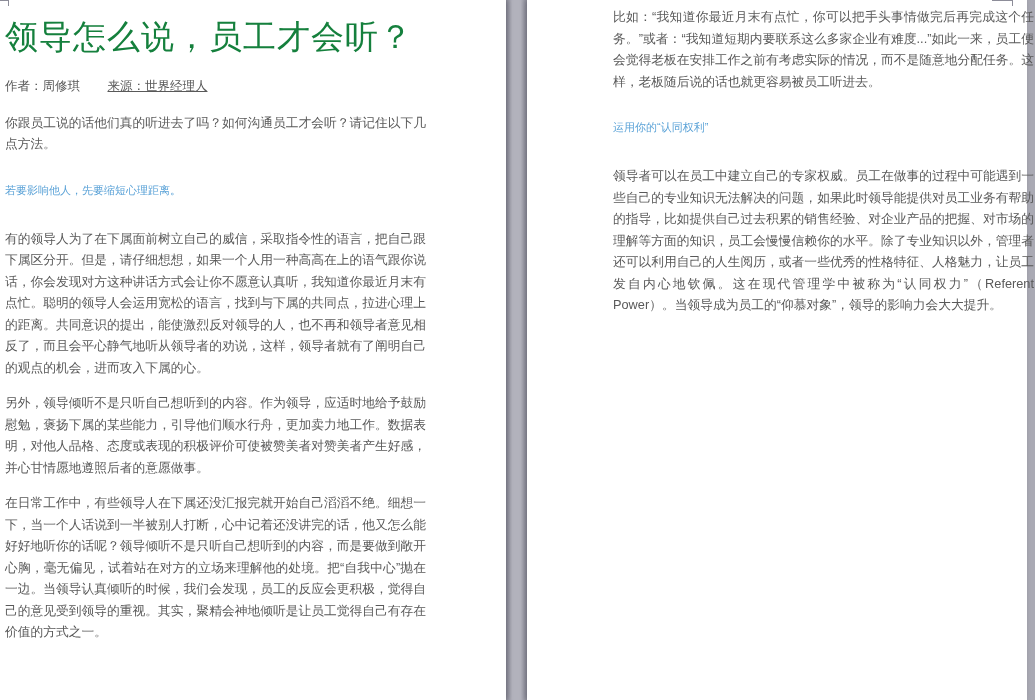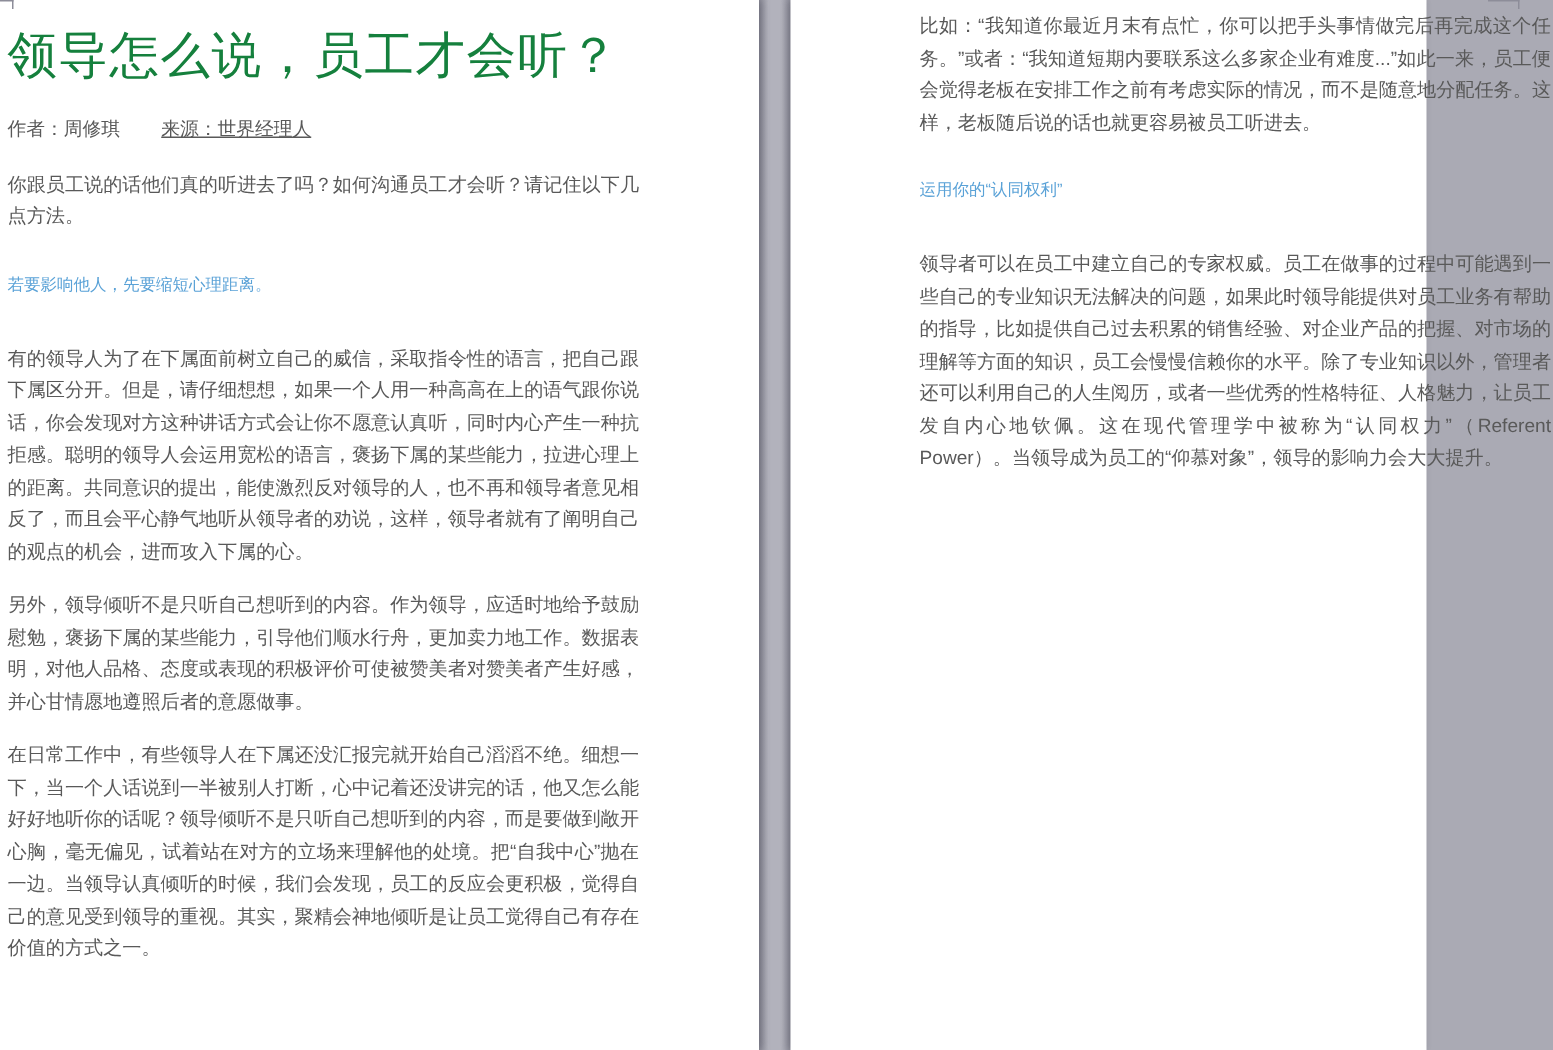--- a/index.html
+++ b/index.html
@@ -9,21 +9,21 @@
     font-family: "Liberation Sans", "DejaVu Sans", sans-serif;
   }
   .page-gap {
     position: absolute; top: 0; left: 506px; width: 21px; height: 700px;
     background: linear-gradient(90deg, #90909c 0%, #b2b2bc 30%, #b2b2bc 70%, #90909c 100%);
   }
   .page {
     position: absolute; top: 0; height: 700px; background: #ffffff;
   }
   .page-left  { left: 0;    width: 506px; box-shadow: 2px 0 5px rgba(70,70,85,0.45); }
-  .page-right { left: 527px; width: 424px; box-shadow: -2px 0 5px rgba(70,70,85,0.45); }
+  .page-right { left: 527px; width: 500px; box-shadow: -2px 0 5px rgba(70,70,85,0.45); }
   .content {
     width: 421px; color: #595959; font-size: 12.75px; line-height: 21.5px;
     text-align: justify;
   }
   .page-left  .content { margin-left: 5px;  padding-top: 20px; }
   .page-right .content { margin-left: 86px; padding-top: 6px; }
   .content > :first-child { margin-top: 0; }
   .doc-title {
     color: #15803d; font-size: 33px; font-weight: normal;
     margin: 0; line-height: 33px; letter-spacing: 1px; text-align: left;
@@ -52,21 +52,21 @@
 
 <div class="page page-left">
   <div class="content">
     <h1 class="doc-title">领导怎么说，员工才会听？</h1>
     <div class="byline">
       <span>作者：周修琪</span>
       <span class="source">来源：世界经理人</span>
     </div>
     <p class="para">你跟员工说的话他们真的听进去了吗？如何沟通员工才会听？请记住以下几点方法。</p>
     <h2 class="heading">若要影响他人，先要缩短心理距离。</h2>
-    <p class="para">有的领导人为了在下属面前树立自己的威信，采取指令性的语言，把自己跟下属区分开。但是，请仔细想想，如果一个人用一种高高在上的语气跟你说话，你会发现对方这种讲话方式会让你不愿意认真听，同时内心产生一种抗拒感。聪明的领导人会运用宽松的语言，褒扬下属的某些能力，拉进心理上的距离。共同意识的提出，能使激烈反对领导的人，也不再和领导者意见相反了，而且会平心静气地听从领导者的劝说，这样，领导者就有了阐明自己的观点的机会，进而攻入下属的心。</p>
+    <p class="para">有的领导人为了在下属面前树立自己的威信，采取指令性的语言，把自己跟下属区分开。但是，请仔细想想，如果一个人用一种高高在上的语气跟你说话，你会发现对方这种讲话方式会让你不愿意认真听，我知道你最近月末有点忙。聪明的领导人会运用宽松的语言，找到与下属的共同点，拉进心理上的距离。共同意识的提出，能使激烈反对领导的人，也不再和领导者意见相反了，而且会平心静气地听从领导者的劝说，这样，领导者就有了阐明自己的观点的机会，进而攻入下属的心。</p>
     <p class="para"> 另外，领导倾听不是只听自己想听到的内容。作为领导，应适时地给予鼓励慰勉，褒扬下属的某些能力，引导他们顺水行舟，更加卖力地工作。数据表明，对他人品格、态度或表现的积极评价可使被赞美者对赞美者产生好感，并心甘情愿地遵照后者的意愿做事。</p>
     <p class="para">在日常工作中，有些领导人在下属还没汇报完就开始自己滔滔不绝。细想一下，当一个人话说到一半被别人打断，心中记着还没讲完的话，他又怎么能好好地听你的话呢？领导倾听不是只听自己想听到的内容，而是要做到敞开心胸，毫无偏见，试着站在对方的立场来理解他的处境。把“自我中心”抛在一边。当领导认真倾听的时候，我们会发现，员工的反应会更积极，觉得自己的意见受到领导的重视。其实，聚精会神地倾听是让员工觉得自己有存在价值的方式之一。</p>
 
   </div>
 </div>
 
 <div class="page page-right">
   <div class="content">
     <p class="para">比如：“我知道你最近月末有点忙，你可以把手头事情做完后再完成这个任务。”或者：“我知道短期内要联系这么多家企业有难度...”如此一来，员工便会觉得老板在安排工作之前有考虑实际的情况，而不是随意地分配任务。这样，老板随后说的话也就更容易被员工听进去。</p>
     <h2 class="heading">运用你的“认同权利”</h2>

